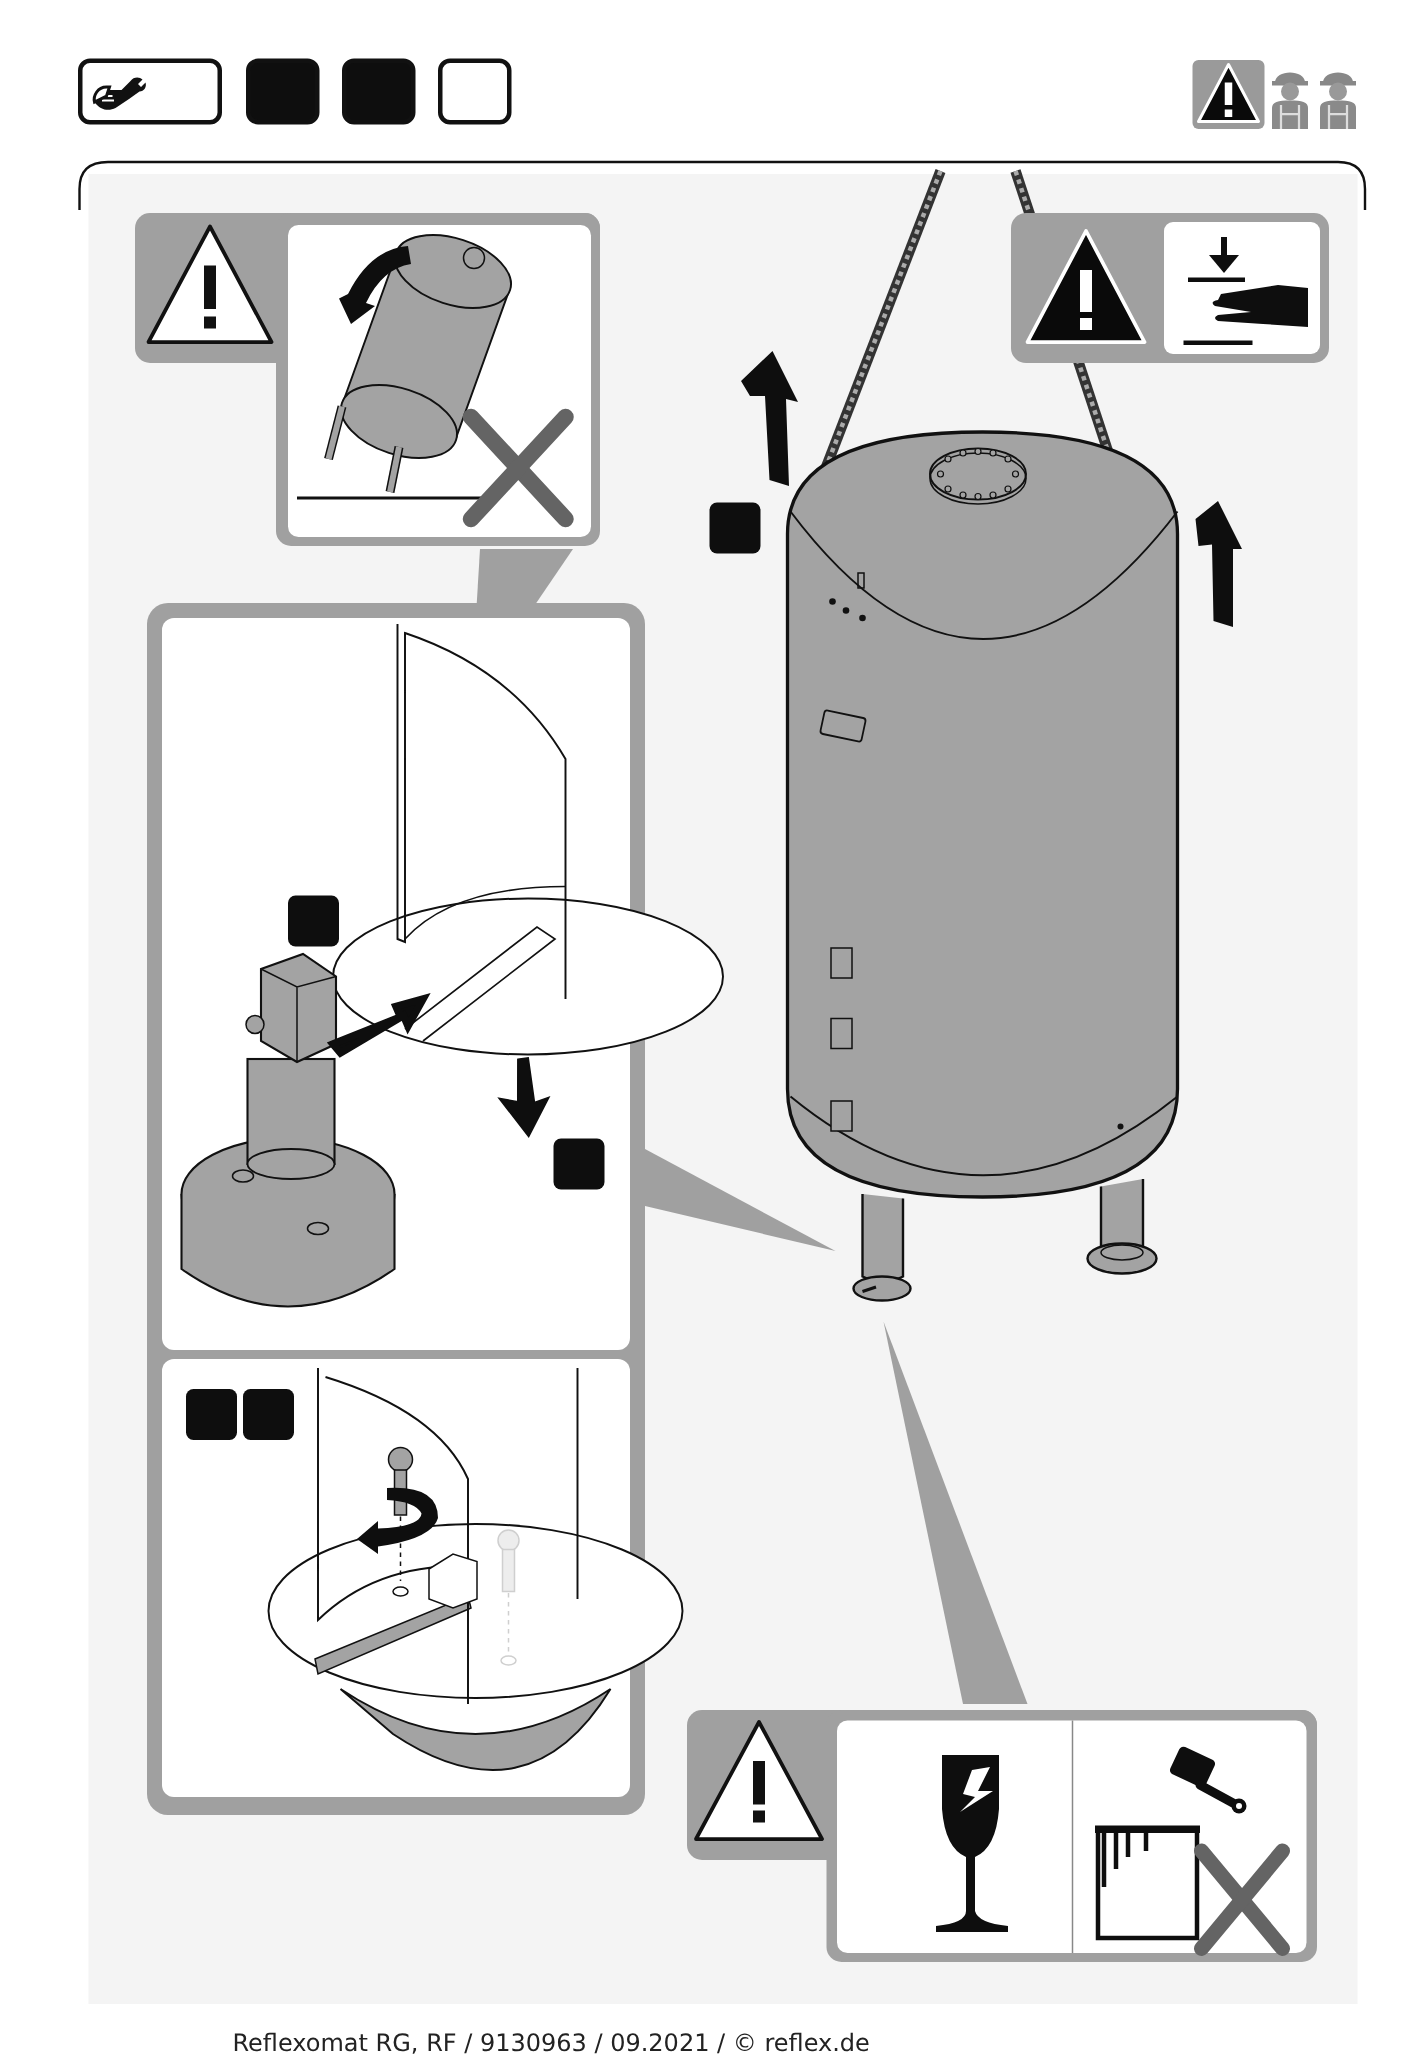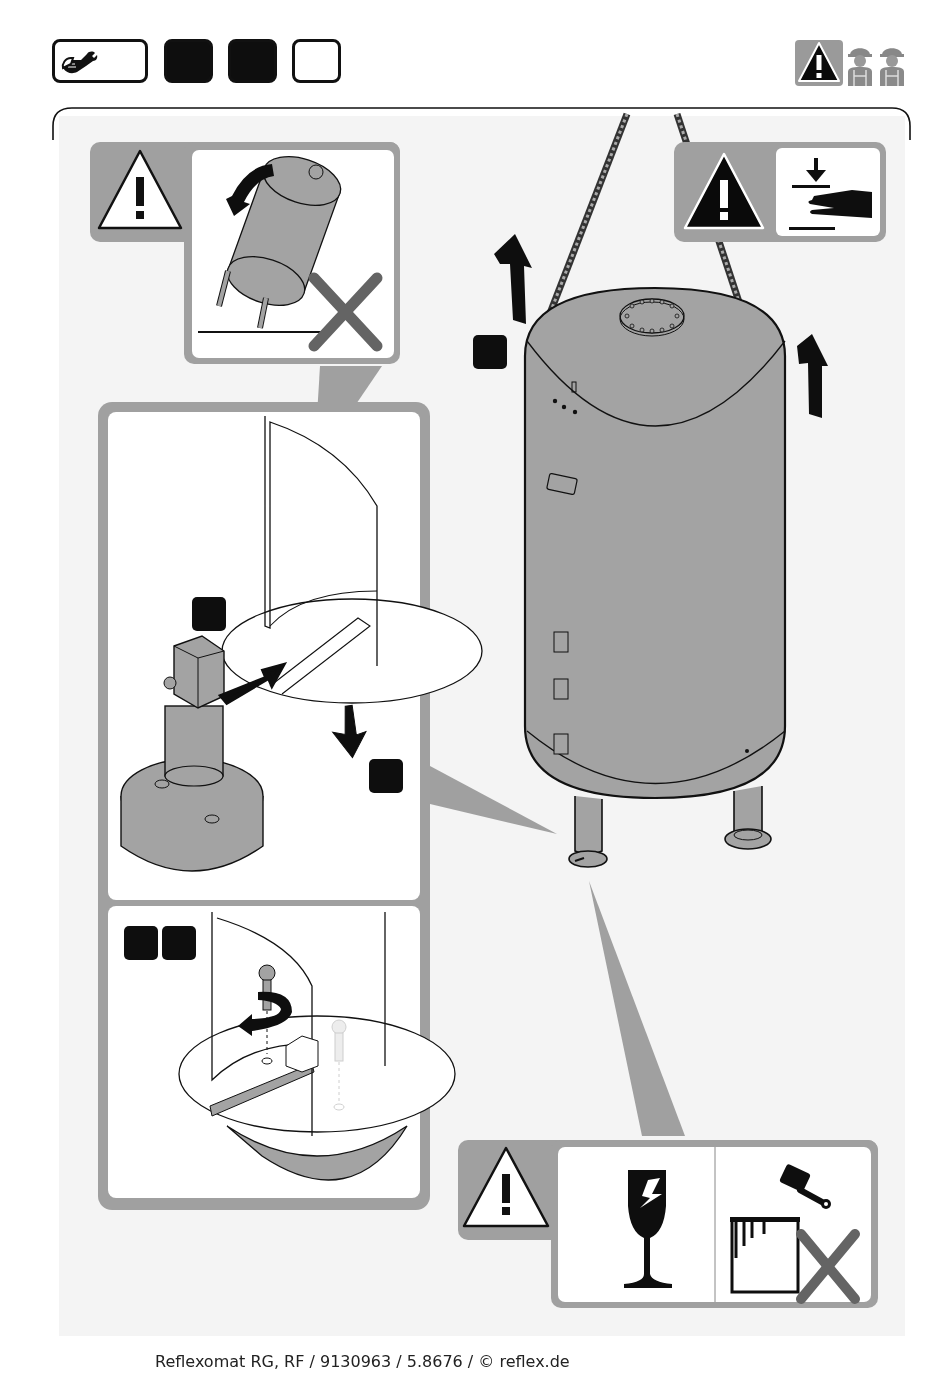--- a/index.html
+++ b/index.html
@@ -236,13 +236,13 @@
         <path d="M684 1114 L684 1152 M692 1114 L692 1140 M700 1114 L700 1132 M712 1114 L712 1128" stroke="#0e0e0e" stroke-width="3"></path>
       </g>
       <g stroke="#646464" stroke-width="10" stroke-linecap="round">
         <line x1="749" y1="1128" x2="803" y2="1193"></line>
         <line x1="803" y1="1128" x2="749" y2="1193"></line>
       </g>
     </g>
   </svg>
 </div>
 
-<div class="footer">Reflexomat RG, RF / 9130963 / 5.8676 / © reflex.de</div>
+<div class="footer">Reflexomat RG, RF / 9130963 / 09.2021 / © reflex.de</div>
 
 </body></html>

